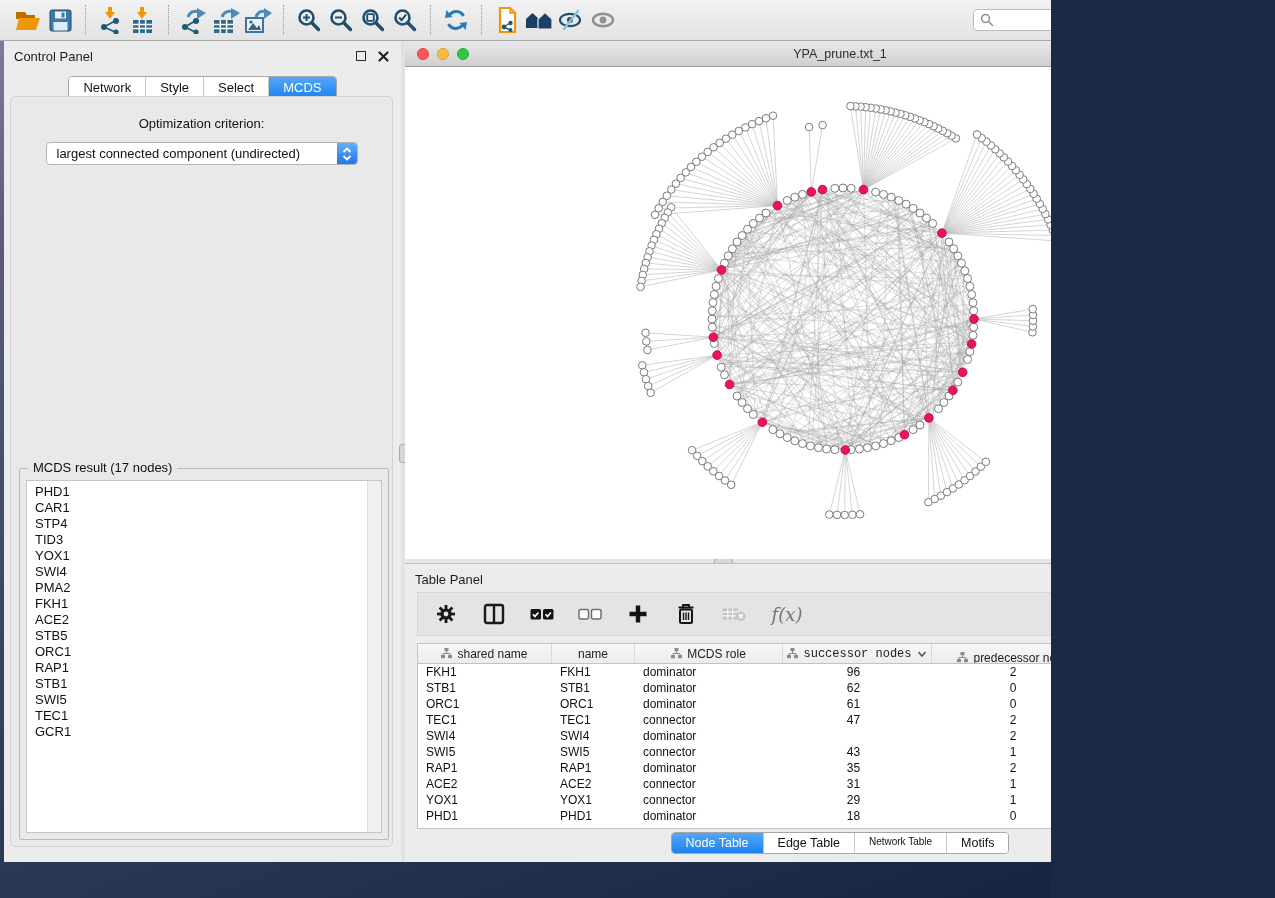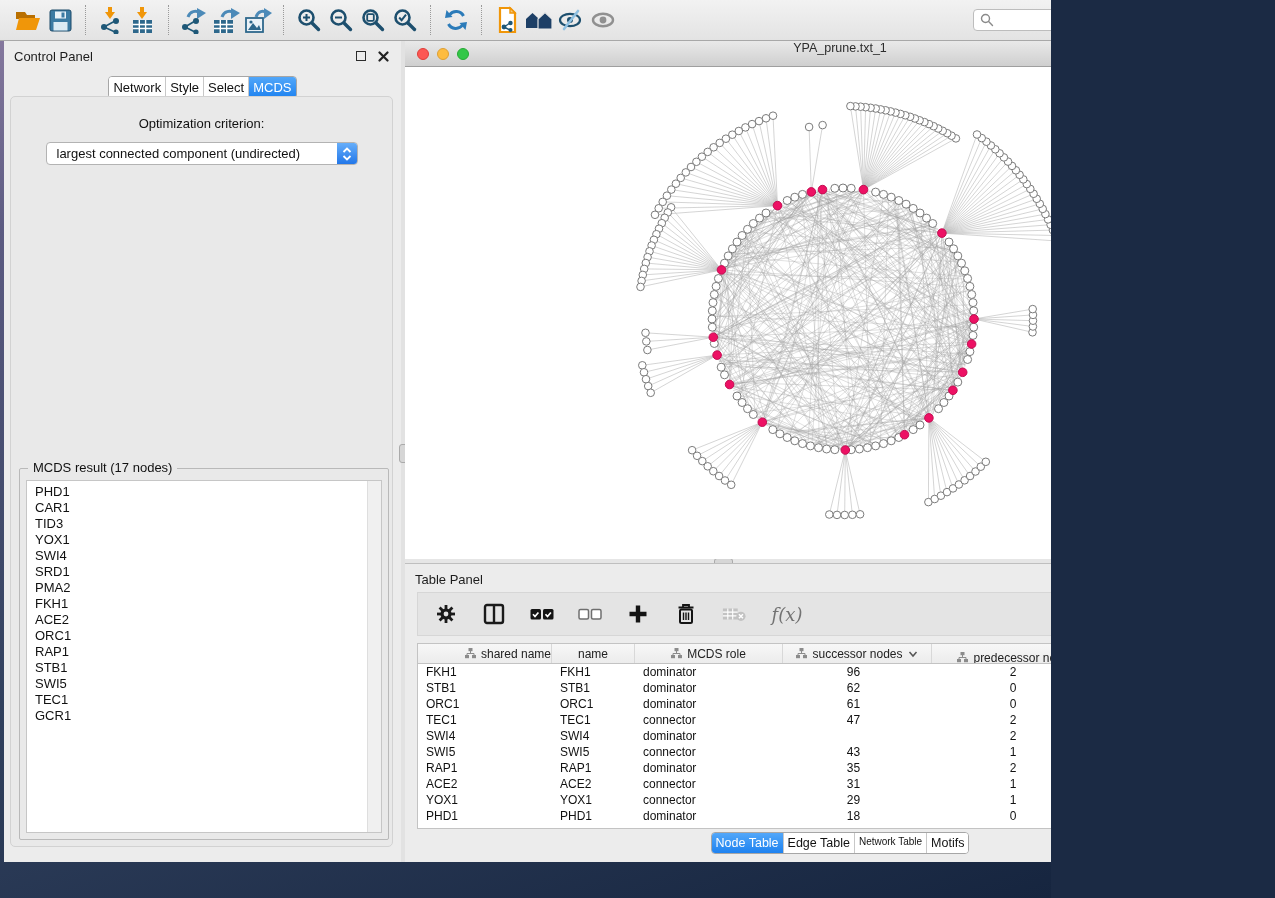--- a/index.html
+++ b/index.html
@@ -17,21 +17,21 @@
     background:#fff;padding:0 8px 0 26px;font-size:12px;outline:none;}
   .search-glass{position:absolute;left:7px;top:4px;}
   
   .control-panel{position:absolute;left:4px;top:41px;width:397px;height:821px;background:#ececec;box-sizing:border-box;}
   .panel-head{height:26px;display:flex;align-items:center;padding:2px 10px 0 10px;font-size:13px;color:#1d1d1d;}
   .panel-head .spacer{flex:1;}
   .winbtn{width:16px;height:16px;display:flex;align-items:center;justify-content:center;margin-left:6px;cursor:default;}
   .float-glyph{display:inline-block;width:8px;height:8px;border:1.6px solid #2b2b2b;}
   .cp-tabs{display:flex;justify-content:center;margin-top:7px;}
   .seg{display:inline-flex;border:1px solid #a6a6a6;border-radius:4px;overflow:hidden;background:#fff;}
-  .seg-item{padding:3px 4px;font-size:13px;color:#111;background:#fff;border-left:1px solid #c8c8c8;cursor:default;white-space:nowrap;}
+  .seg-item{padding:3px 14px;font-size:13px;color:#111;background:#fff;border-left:1px solid #c8c8c8;cursor:default;white-space:nowrap;}
   .seg-item:first-child{border-left:none;}
   .seg-item.active{background:linear-gradient(#52a7f9,#1e82f0);color:#fff;}
   .cp-content{position:absolute;left:6px;top:55px;width:383px;height:751px;box-sizing:border-box;
     background:#e9e9e9;border:1px solid #d2d2d2;border-radius:5px;}
   .crit-label{text-align:center;margin-top:19px;font-size:13px;color:#111;}
   .dropdown{position:relative;width:312px;height:23px;margin:11px auto 0 auto;background:#fff;
     border:1px solid #b3b3b3;border-radius:4px;box-sizing:border-box;font-size:13px;line-height:21px;
     padding:0 26px 0 10px;color:#111;white-space:nowrap;cursor:default;}
   .dd-stepper{position:absolute;right:0px;top:0px;width:20px;height:21px;border-radius:0 3px 3px 0;
     background:linear-gradient(#66aefa,#2277e9);display:flex;flex-direction:column;align-items:center;justify-content:center;}
@@ -46,21 +46,21 @@
   .result-scroll{position:absolute;top:0;right:0;bottom:0;width:13px;background:#f0f0f0;border-left:1px solid #dedede;}
   .result-items{padding:3px 8px;line-height:16px;}
   
   .v-split{position:absolute;left:401px;top:41px;width:4px;height:821px;background:#e2e2e2;border-right:1px solid #9f9f9f;}
   .v-handle{position:absolute;left:-2px;top:403px;width:7px;height:17px;background:#d6d6d6;border:1px solid #aaa;border-radius:3px;}
   .h-split{position:absolute;left:405px;top:559px;width:870px;height:4px;background:#e6e6e6;}
   .h-handle{position:absolute;left:309px;top:-1px;width:17px;height:6px;background:#d6d6d6;border:1px solid #aaa;border-radius:3px;}
   
   .net-panel{position:absolute;left:405px;top:41px;width:870px;height:518px;background:#fff;}
   .net-titlebar{height:26px;background:linear-gradient(#e9e9e9,#cfcfcf);border-bottom:1px solid #9f9f9f;
-    position:relative;display:flex;align-items:flex-start;justify-content:center;box-sizing:border-box;}
+    position:relative;display:flex;align-items:center;justify-content:center;box-sizing:border-box;}
   .traffic{position:absolute;left:12px;top:7px;display:flex;gap:8px;}
   .light{width:12px;height:12px;border-radius:50%;}
   .light.red{background:#fc5753;border:1px solid #df3e38;box-sizing:border-box;}
   .light.yellow{background:#fdbc40;border:1px solid #de9f34;box-sizing:border-box;}
   .light.green{background:#33c748;border:1px solid #27aa35;box-sizing:border-box;}
   .net-title{font-size:12.5px;color:#2d2d2d;}
   .net-canvas{position:relative;width:870px;height:492px;background:#fff;}
   
   .table-panel{position:absolute;left:405px;top:563px;width:870px;height:299px;background:#ececec;box-sizing:border-box;border-top:1px solid #bfbfbf;}
   .tp-toolbar{position:absolute;left:12px;right:12px;top:28px;height:44px;background:#e4e4e4;border:1px solid #d6d6d6;
@@ -279,27 +279,28 @@
               <polyline points="1.5,9 5,12.5 8.5,9" fill="none" stroke="#fff" stroke-width="1.8"></polyline>
             </svg>
         </span>
       </div>
       <div class="mcds-fieldset">
         <span class="fieldset-label">MCDS result (17 nodes)</span>
         <div class="result-list">
           <div class="result-items" id="mcds-items">
               <div>PHD1</div>
               <div>CAR1</div>
+              <div>STP4</div>
               <div>TID3</div>
               <div>YOX1</div>
               <div>SWI4</div>
-              <div>SRD1</div>
               <div>PMA2</div>
               <div>FKH1</div>
               <div>ACE2</div>
+              <div>STB5</div>
               <div>ORC1</div>
               <div>RAP1</div>
               <div>STB1</div>
               <div>SWI5</div>
               <div>TEC1</div>
               <div>GCR1</div>
             </div>
           <div class="result-scroll"></div>
         </div>
       </div>
@@ -1077,42 +1078,42 @@
               <path d="M18.3 8.3 l4.4 4.4 M22.7 8.3 l-4.4 4.4" stroke="#fff" stroke-width="1.6"></path>
             </g>
           </svg>
       </span>
       <span class="tp-icon" style="width:34px">
           <span class="fx">f(x)</span>
         </span>
     </div>
     <div class="node-table">
       <div class="nt-head" id="nt-head">
-          <div class="nt-hcell" style="width: 134px; justify-content: flex-end;">
+          <div class="nt-hcell" style="width: 134px;">
             <svg width="11" height="11" viewBox="0 0 11 11">
               <path d="M5.5 3 v2 M2 7 v-1.5 h7 V7" stroke="#8b8b8b" fill="none"></path>
               <rect x="3.5" y="0" width="4" height="3.2" fill="#8b8b8b"></rect>
               <rect x="0" y="7" width="4" height="3.2" fill="#8b8b8b"></rect>
               <rect x="7" y="7" width="4" height="3.2" fill="#8b8b8b"></rect>
             </svg>
             <span>shared name</span>
           </div>
           <div class="nt-hcell" style="width: 83px;">
             <span>name</span>
           </div>
           <div class="nt-hcell" style="width: 148px;">
             <svg width="11" height="11" viewBox="0 0 11 11">
               <path d="M5.5 3 v2 M2 7 v-1.5 h7 V7" stroke="#8b8b8b" fill="none"></path>
               <rect x="3.5" y="0" width="4" height="3.2" fill="#8b8b8b"></rect>
               <rect x="0" y="7" width="4" height="3.2" fill="#8b8b8b"></rect>
               <rect x="7" y="7" width="4" height="3.2" fill="#8b8b8b"></rect>
             </svg>
             <span>MCDS role</span>
           </div>
-          <div class="nt-hcell" style="width: 149px;">
+          <div class="nt-hcell" style="width: 149px; font-family: Liberation Mono, monospace;">
             <svg width="11" height="11" viewBox="0 0 11 11">
               <path d="M5.5 3 v2 M2 7 v-1.5 h7 V7" stroke="#8b8b8b" fill="none"></path>
               <rect x="3.5" y="0" width="4" height="3.2" fill="#8b8b8b"></rect>
               <rect x="0" y="7" width="4" height="3.2" fill="#8b8b8b"></rect>
               <rect x="7" y="7" width="4" height="3.2" fill="#8b8b8b"></rect>
             </svg>
             <span>successor nodes</span>
             <svg width="10" height="8" viewBox="0 0 10 8">
               <polyline points="1.5,2 5,6 8.5,2" fill="none" stroke="#555" stroke-width="1.5"></polyline>
             </svg>

